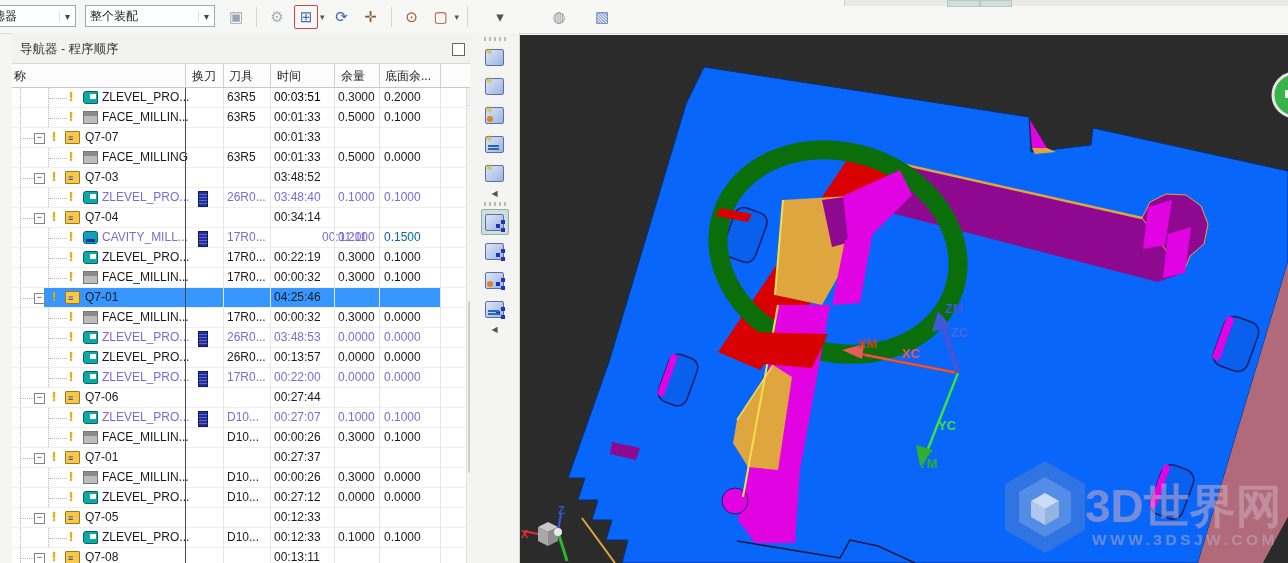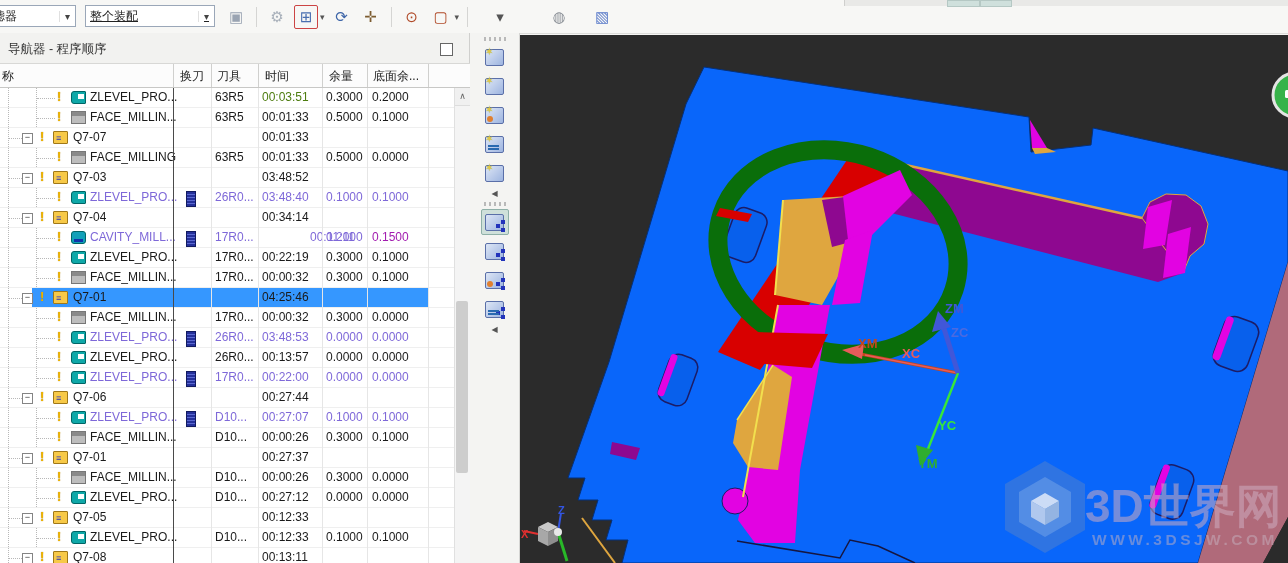--- a/index.html
+++ b/index.html
@@ -4,31 +4,31 @@
 <style>
   html,body{margin:0;padding:0;background:#888;}
   #app{position:relative;width:1288px;height:563px;overflow:hidden;background:#f5f5f3;
        font-family:"Liberation Sans",sans-serif;font-size:12px;color:#222;}
   
   #topbar{position:absolute;left:0;top:0;width:1288px;height:33px;background:#f7f7f5;border-bottom:1px solid #dcdcda;}
   .combo{position:absolute;top:5px;height:22px;background:#fff;border:1px solid #9aa7b8;display:flex;align-items:center;box-sizing:border-box;overflow:hidden;}
   .combo .cval{padding-left:4px;white-space:nowrap;}
   .combo .carr{margin-left:auto;width:15px;text-align:center;color:#444;font-size:10px;border-left:1px solid #e0e0e0;}
   #combo-filter{left:-12px;width:88px;}
-  #combo-assembly{left:85px;width:130px;text-decoration:underline;}
+  #combo-assembly{left:85px;width:130px;}
   #tb-icons{position:absolute;left:224px;top:5px;height:24px;display:flex;align-items:center;gap:5px;}
   .tbtn{width:22px;height:22px;display:flex;align-items:center;justify-content:center;font-size:15px;border:1px solid transparent;border-radius:2px;}
   .tbtn.boxed{border:1px solid #cc4444;}
   .tsep{width:1px;height:20px;background:#d5d5d3;margin:0 3px;}
   .tarr{font-size:9px;color:#555;margin-left:-3px;}
   .gap1{margin-left:12px;} .gap2{margin-left:30px;} .gap3{margin-left:14px;}
   #top-right-strip{position:absolute;right:0;top:0;width:443px;height:6px;background:#e9e9e7;border-left:1px solid #cfcfcd;}
   .mini-btn{position:absolute;top:0;height:5px;background:#cfe0dc;border:1px solid #b5c8c4;}
   
-  #navpanel{position:absolute;left:0;top:33px;width:470px;height:530px;background:#f2f2f0;border-right:1px solid #cfcfcd;box-sizing:border-box;}
+  #navpanel{position:absolute;left:12px;top:33px;width:470px;height:530px;background:#f2f2f0;border-right:1px solid #cfcfcd;box-sizing:border-box;}
   #nav-title{position:absolute;left:8px;top:8px;font-size:12.5px;color:#333;}
   #nav-float{position:absolute;right:16px;top:10px;width:11px;height:11px;border:1px solid #666;background:#fff;}
   #nav-table{position:absolute;left:0;top:30px;width:470px;height:500px;background:#fff;border-top:1px solid #d8d8d6;}
   #nav-header{position:absolute;left:0;top:0;width:470px;height:23px;background:#fcfcfc;border-bottom:1px solid #c8c8c6;}
   .hlbl{position:absolute;top:4px;color:#222;white-space:nowrap;overflow:hidden;}
   #nav-rows{position:absolute;left:0;top:24px;width:455px;height:476px;overflow:hidden;background:#fff;}
   .nrow{position:absolute;left:0;width:455px;height:20px;border-bottom:1px solid #efefef;box-sizing:border-box;}
   .nrow.sel .selbar{position:absolute;left:32px;top:0;width:396px;height:19px;background:#3597ff;}
   .cell{position:absolute;top:2px;white-space:nowrap;overflow:hidden;font-size:12px;}
   .bang{position:absolute;top:1px;color:#efb400;font-weight:bold;font-size:13px;text-shadow:0 0 1px #9a7000;}
@@ -126,21 +126,21 @@
           <div class="nrow" style="top: 0px;">
             <span class="dotline" style="left: 8px;"></span>
             <span class="dotline" style="left: 36px;"></span>
             <span class="dstub" style="left: 37px; width: 18px;"></span>
             <span class="bang" style="left: 57px;">!</span>
             <span class="ic ic-zlevel" style="left: 71px;">
               <i></i>
             </span>
             <span class="cell" style="left: 90px; color: rgb(26, 26, 26);">ZLEVEL_PRO...</span>
             <span class="cell" style="left: 215px; color: rgb(26, 26, 26);">63R5</span>
-            <span class="cell" style="left: 262px; color: #4d7c0f;">00:03:51</span>
+            <span class="cell" style="left: 262px; color: #000000;">00:03:51</span>
             <span class="cell" style="left: 326px; color: rgb(26, 26, 26);">0.3000</span>
             <span class="cell" style="left: 372px; color: rgb(26, 26, 26);">0.2000</span>
           </div>
           <div class="nrow" style="top: 20px;">
             <span class="dotline" style="left: 8px;"></span>
             <span class="dotline" style="left: 36px;"></span>
             <span class="dstub" style="left: 37px; width: 18px;"></span>
             <span class="bang" style="left: 57px;">!</span>
             <span class="ic ic-face" style="left: 71px;">
               <i></i>
@@ -219,21 +219,21 @@
             <span class="dstub" style="left: 37px; width: 18px;"></span>
             <span class="bang" style="left: 57px;">!</span>
             <span class="ic ic-cavity" style="left: 71px;">
               <i></i>
             </span>
             <span class="cell" style="left: 90px; color: rgb(126, 104, 216);">CAVITY_MILL...</span>
             <span class="ic-tc" style="left: 186px;"></span>
             <span class="cell" style="left: 215px; color: rgb(126, 104, 216);">17R0...</span>
             <span class="cell" style="left: 262px; color: rgb(126, 104, 216); margin-left: 48px;">00:11:11</span>
             <span class="cell" style="left: 326px; color: rgb(126, 104, 216);">0.2000</span>
-            <span class="cell" style="left: 372px; color: #a21caf;">0.1500</span>
+            <span class="cell" style="left: 372px; color: #0369a1;">0.1500</span>
           </div>
           <div class="nrow" style="top: 160px;">
             <span class="dotline" style="left: 8px;"></span>
             <span class="dotline" style="left: 36px;"></span>
             <span class="dstub" style="left: 37px; width: 18px;"></span>
             <span class="bang" style="left: 57px;">!</span>
             <span class="ic ic-zlevel" style="left: 71px;">
               <i></i>
             </span>
             <span class="cell" style="left: 90px; color: rgb(26, 26, 26);">ZLEVEL_PRO...</span>

